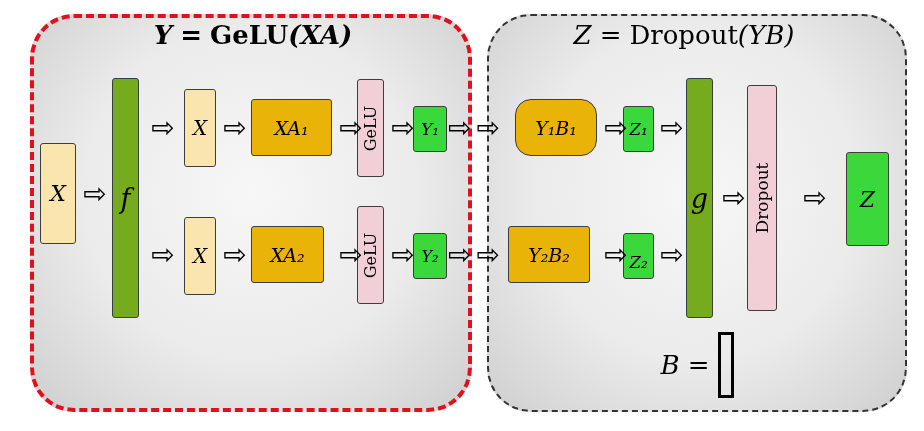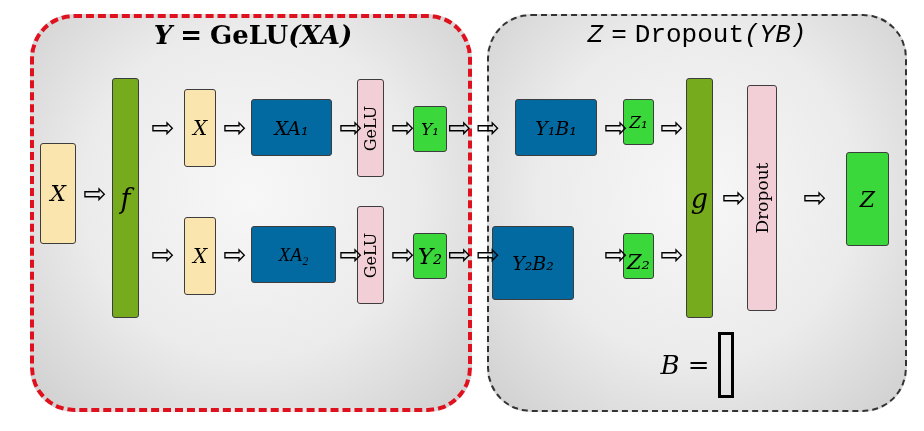--- a/index.html
+++ b/index.html
@@ -11,21 +11,21 @@
   .panel.left  { left:30px;  top:14px; width:442px; height:398px; border:4px dashed #e0111e; }
   .panel.right { left:487px; top:14px; width:420px; height:398px; border:2px dashed #333333; }
 
   .panel-title { position:absolute; text-align:center; font-size:26px; z-index:2; }
   .panel-title .eq { margin:0 8px; }
   .it { font-style:italic; }
 
   .box { position:absolute; display:flex; align-items:center; justify-content:center;
          border:1px solid #3d3d3d; border-radius:3px; z-index:2; }
   .yellow   { background:#fbe5af; }
-  .cyan     { background:#0369a1; }
+  .cyan     { background:#eab308; }
   .green    { background:#3bd83b; }
   .bargreen { background:#76ab1e; }
   .pink     { background:#f2ced6; }
 
   .lbl { font-style:italic; white-space:nowrap; }
   .vtext { transform:rotate(-90deg); white-space:nowrap; font-size:16px; font-style:normal; }
   .vtext.big { font-size:17px; }
 
   .arrow { position:absolute; width:34px; height:30px; text-align:center;
            font-size:28px; line-height:30px; font-style:normal;
@@ -81,61 +81,61 @@
   <span class="arrow" style="left:386px;top:113px;">⇨</span>
   <div class="box green" style="left:413px;top:106px;width:34px;height:46px;">
     <span class="lbl" style="font-size:17px;">Y₁</span>
   </div>
 
   <span class="arrow" style="left:146px;top:240px;">⇨</span>
   <div class="box yellow" style="left:184px;top:217px;width:32px;height:78px;">
     <span class="lbl" style="font-size:20px;">X</span>
   </div>
   <span class="arrow" style="left:218px;top:240px;">⇨</span>
-  <div class="box cyan" style="left:251px;top:226px;width:85px;height:57px;font-family:Liberation Serif, serif;">
+  <div class="box cyan" style="left:251px;top:226px;width:73px;height:57px;">
     <span class="lbl" style="font-size:19px;">XA₂</span>
   </div>
   <span class="arrow" style="left:334px;top:240px;">⇨</span>
   <div class="box pink" style="left:357px;top:206px;width:27px;height:98px;">
     <span class="vtext">GeLU</span>
   </div>
   <span class="arrow" style="left:386px;top:240px;">⇨</span>
   <div class="box green" style="left:413px;top:233px;width:34px;height:46px;">
-    <span class="lbl" style="font-size:23px;">Y₂</span>
+    <span class="lbl" style="font-size:16px;">Y₂</span>
   </div>
 
 
   <div class="arrow-pair" style="left:448px;top:113px;">
     <span class="arrow">⇨</span>
     <span class="arrow">⇨</span>
   </div>
   <div class="arrow-pair" style="left:448px;top:240px;">
     <span class="arrow">⇨</span>
     <span class="arrow">⇨</span>
   </div>
 
-  <div class="panel-title" style="left:487px;top:20px;width:420px;font-family:Liberation Mono, monospace;">
+  <div class="panel-title" style="left:474px;top:20px;width:420px;">
     <span class="it">Z</span><span class="eq">=</span><span>Dropout</span><span class="it">(YB)</span>
   </div>
 
-  <div class="box cyan" style="left:515px;top:99px;width:82px;height:57px;">
+  <div class="box cyan" style="left:515px;top:99px;width:82px;height:57px;border-radius:16px;">
     <span class="lbl" style="font-size:19px;">Y₁B₁</span>
   </div>
   <span class="arrow" style="left:599px;top:113px;">⇨</span>
-  <div class="box green" style="left:623px;top:99px;width:31px;height:46px;">
+  <div class="box green" style="left:623px;top:106px;width:31px;height:46px;">
     <span class="lbl" style="font-size:17px;">Z₁</span>
   </div>
   <span class="arrow" style="left:655px;top:113px;">⇨</span>
 
-  <div class="box cyan" style="left:492px;top:226px;width:82px;height:74px;">
+  <div class="box cyan" style="left:508px;top:226px;width:82px;height:57px;">
     <span class="lbl" style="font-size:19px;">Y₂B₂</span>
   </div>
   <span class="arrow" style="left:599px;top:240px;">⇨</span>
   <div class="box green" style="left:623px;top:233px;width:31px;height:46px;">
-    <span class="lbl" style="font-size:21px;margin-top:12px;">Z₂</span>
+    <span class="lbl" style="font-size:17px;margin-top:12px;">Z₂</span>
   </div>
   <span class="arrow" style="left:655px;top:240px;">⇨</span>
 
   <div class="box bargreen" style="left:686px;top:78px;width:27px;height:240px;">
     <span class="lbl" style="font-size:27px;">g</span>
   </div>
 
   <span class="arrow" style="left:717px;top:183px;">⇨</span>
 
   <div class="box pink" style="left:747px;top:85px;width:30px;height:226px;">

